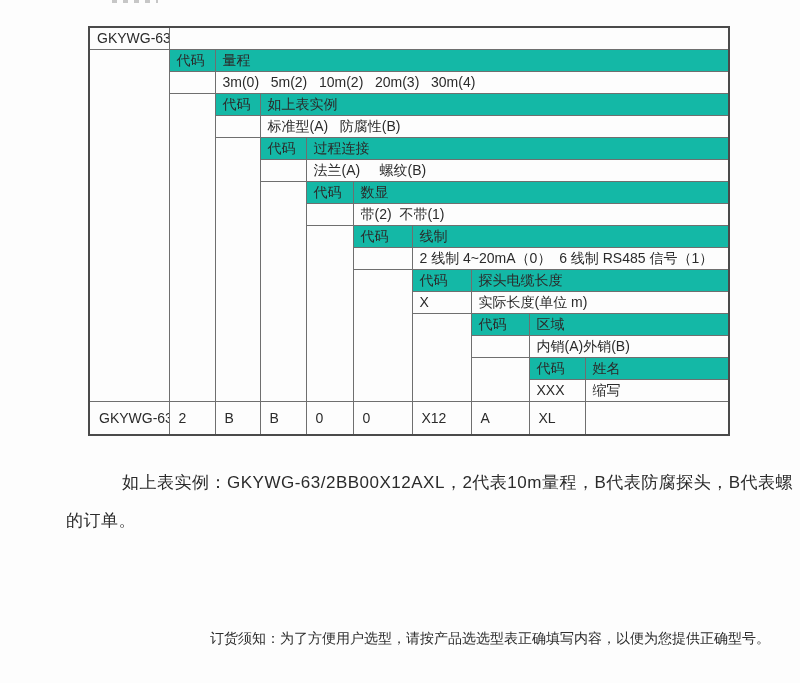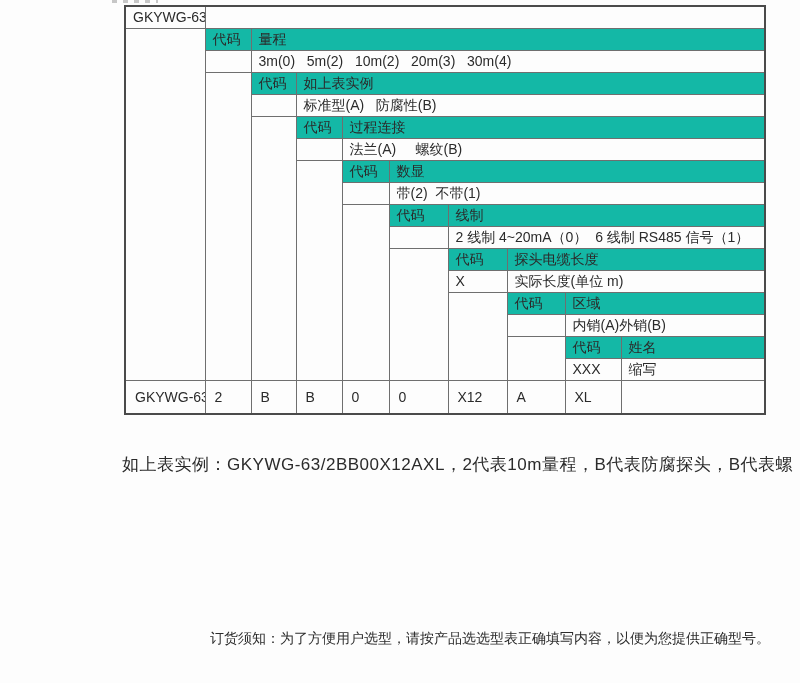--- a/index.html
+++ b/index.html
@@ -10,39 +10,38 @@
     font-family:"Liberation Sans","DejaVu Sans",sans-serif;
     color:#2b2b2b;
     overflow:hidden;
   }
   .scan-artifact {
     position:absolute; left:112px; top:0; width:46px; height:3px;
     background:repeating-linear-gradient(90deg,#9a9a9a 0 5px,transparent 5px 11px);
     opacity:.55;
   }
   table.sel {
-    position:absolute; left:88px; top:5px; width:640px;
+    position:absolute; left:88px; top:26px; width:640px;
     border-collapse:collapse; table-layout:fixed;
     border:2px solid #4a4a4a;
-    margin-left:36px;
   }
   table.sel td {
     border:1px solid #6f6f6f;
     height:22px;
     font-size:14px;
     line-height:20px;
     padding:0 2px 0 7px;
     vertical-align:middle;
     white-space:pre;
     overflow:hidden;
   }
   table.sel td.sh { background:#14b8a6; }
   table.sel tr.ex td { height:34px; padding-left:9px; }
   .para {
-    position:absolute; left:66px; top:446px; width:690px;
+    position:absolute; left:66px; top:464px; width:690px;
     font-size:17px; line-height:38px; letter-spacing:.5px;
   }
   .para .pline { white-space:pre; }
   .para .pline.first { text-indent:56px; }
   .notice {
     position:absolute; left:210px; top:628px;
     font-size:14px; line-height:20px; white-space:pre;
   }
 </style>
 </head>
@@ -160,15 +159,16 @@
     <td>X12</td>
     <td>A</td>
     <td>XL</td>
     <td></td>
   </tr>
 </tbody>
   </table>
 
 <div class="para">
   <div class="pline first">如上表实例：GKYWG-63/2BB00X12AXL，2代表10m量程，B代表防腐探头，B代表螺</div>
+  <div class="pline">的订单。</div>
 </div>
 
 <div class="notice">订货须知：为了方便用户选型，请按产品选选型表正确填写内容，以便为您提供正确型号。</div>
 
 </body></html>

